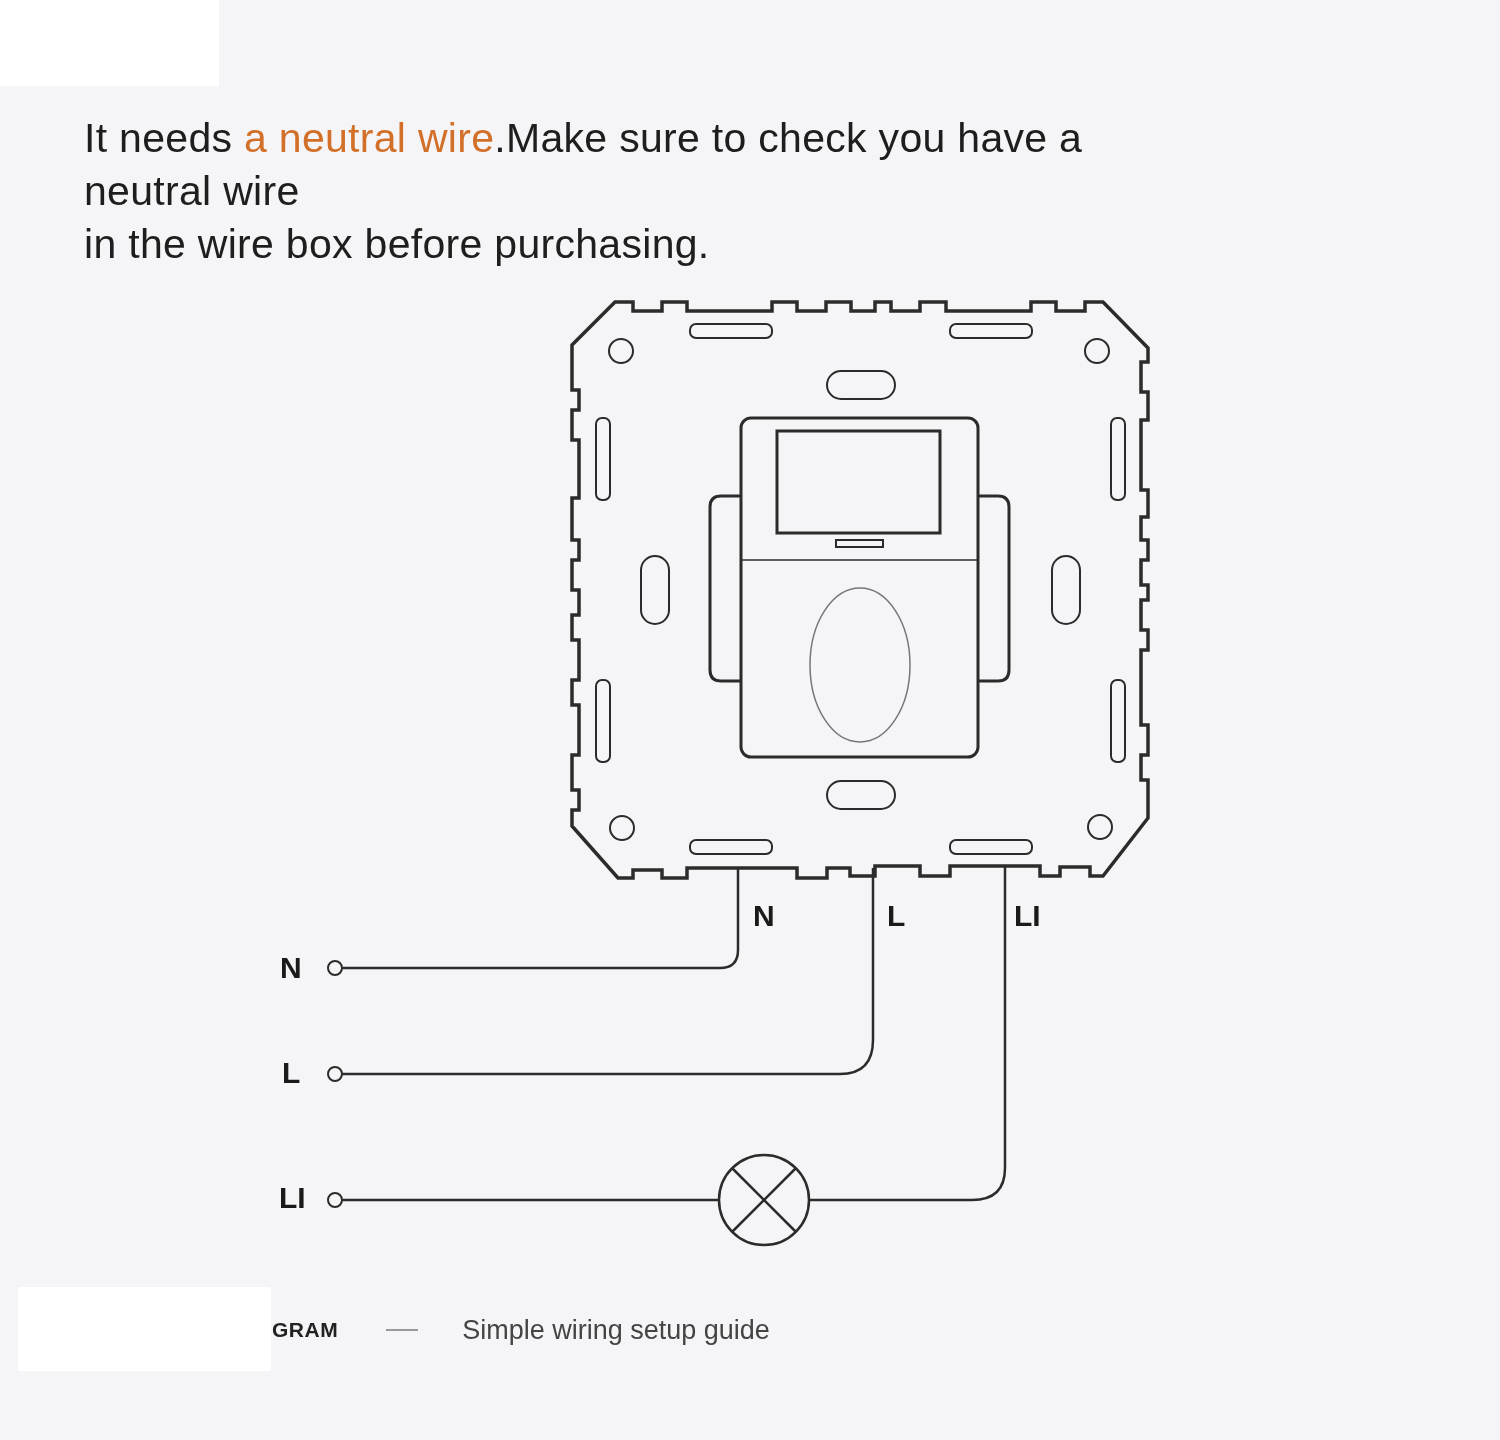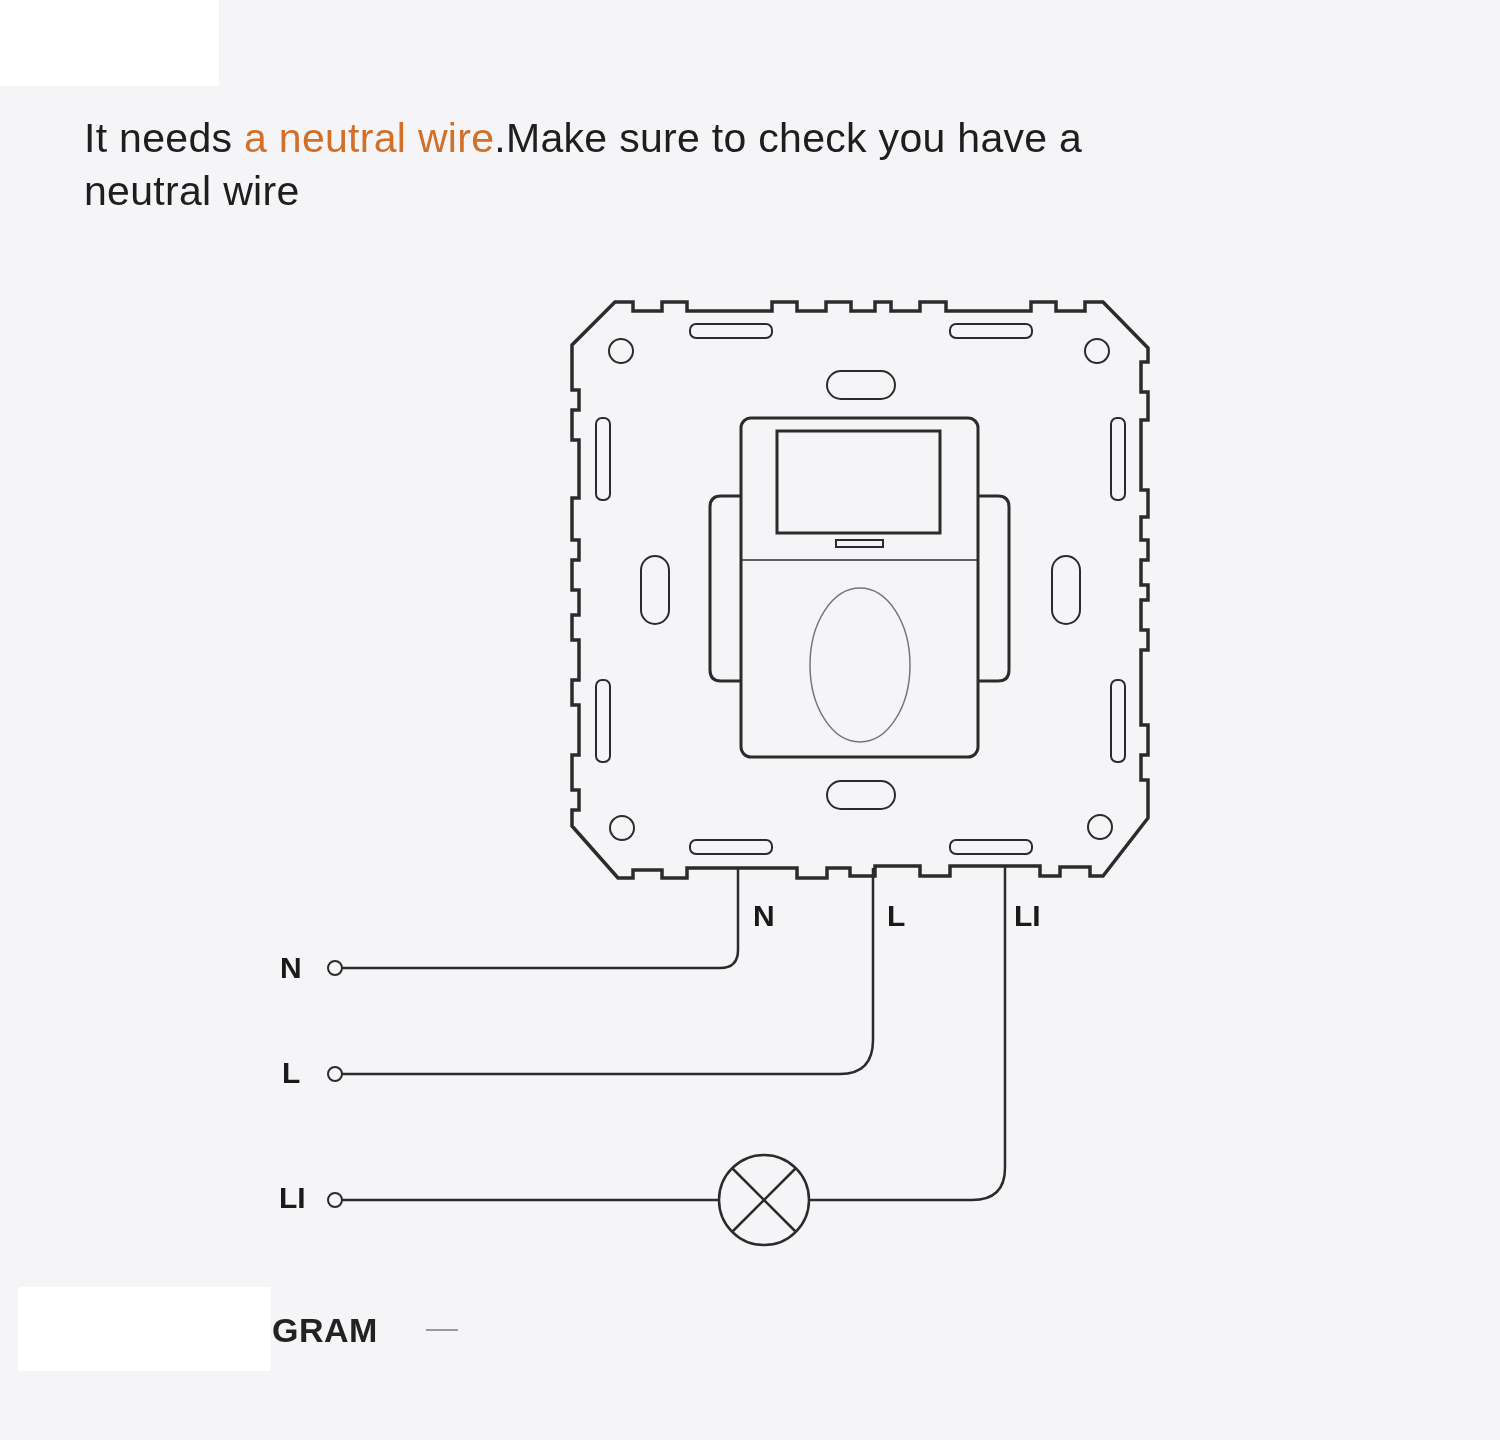--- a/index.html
+++ b/index.html
@@ -11,31 +11,32 @@
     .white-patch-top { position: absolute; left: 0; top: 0; width: 219px; height: 86px; background: #ffffff; }
     .white-patch-bottom { position: absolute; left: 18px; top: 1287px; width: 253px; height: 84px; background: #ffffff; border-radius: 2px; }
     .intro {
       position: absolute; left: 84px; top: 112px; width: 1100px;
       font-size: 41px; line-height: 53px; color: #1e1e1e; letter-spacing: 0.3px;
     }
     .intro .hl { color: #d2702a; }
     svg.diagram { position: absolute; left: 0; top: 0; }
     .lbl { font-family: "Liberation Sans", sans-serif; font-weight: bold; font-size: 30px; fill: #1a1a1a; }
     .footer { position: absolute; left: 272px; top: 1308px; height: 44px; display: flex; align-items: center; }
-    .footer-title { font-size: 34px; font-weight: bold; color: #222; letter-spacing: 0.5px; }
+    .footer-title { font-size: 21px; font-weight: bold; color: #222; letter-spacing: 0.5px; }
     .footer-dash { width: 32px; height: 2px; background: #999; margin: 0 44px 0 48px; }
     .footer-sub { font-size: 27px; color: #444; }
   </style>
 </head>
 <body>
 
 <div class="white-patch-top"></div>
 
 <div class="intro">
   <span>It needs </span><span class="hl">a neutral wire</span><span>.Make sure to check you have a neutral wire</span><br>
+  <span>in the wire box before purchasing.</span>
 </div>
 
 <svg class="diagram" width="1500" height="1440" viewBox="0 0 1500 1440">
   <g fill="none" stroke="#2b2b2b" stroke-linejoin="miter">
 
     <path stroke-width="3.5" d="M615,302 L633,302 L633,311 L662,311 L662,302 L687,302 L687,311 L772,311 L772,302 L797,302 L797,311 L826,311 L826,302 L851,302 L851,311 L875,311 L875,302 L891,302 L891,311 L920,311 L920,302 L946,302 L946,311 L1031,311 L1031,302 L1056,302 L1056,311 L1085,311 L1085,302 L1103,302
          L1148,348 L1148,362 L1141,362 L1141,392 L1148,392 L1148,420 L1141,420 L1141,490 L1148,490 L1148,517 L1141,517 L1141,540 L1148,540 L1148,560 L1141,560 L1141,585 L1148,585 L1148,600 L1141,600 L1141,630 L1148,630 L1148,650 L1141,650 L1141,725 L1148,725 L1148,755 L1141,755 L1141,780 L1148,780 L1148,818
          L1103,876 L1090,876 L1090,867 L1060,867 L1060,876 L1040,876 L1040,866 L1005,866 L950,866 L950,876 L920,876 L920,866 L890,866 L875,866 L875,876 L850,876 L850,868 L827,868 L827,878 L797,878 L797,868 L750,868 L687,868 L687,878 L662,878 L662,870 L633,870 L633,878 L618,878
          L572,826 L572,810 L579,810 L579,790 L572,790 L572,755 L579,755 L579,705 L572,705 L572,680 L579,680 L579,640 L572,640 L572,615 L579,615 L579,590 L572,590 L572,560 L579,560 L579,540 L572,540 L572,498 L579,498 L579,440 L572,440 L572,410 L579,410 L579,390 L572,390 L572,345 Z"></path>
 
@@ -90,13 +91,14 @@
   <text class="lbl" x="280" y="978">N</text>
   <text class="lbl" x="282" y="1083">L</text>
   <text class="lbl" x="279" y="1208">LI</text>
 </svg>
 
 <div class="white-patch-bottom"></div>
 
 <div class="footer">
   <span class="footer-title">GRAM</span>
   <span class="footer-dash"></span>
+  <span class="footer-sub">Simple wiring setup guide</span>
 </div>
 
 </body></html>

